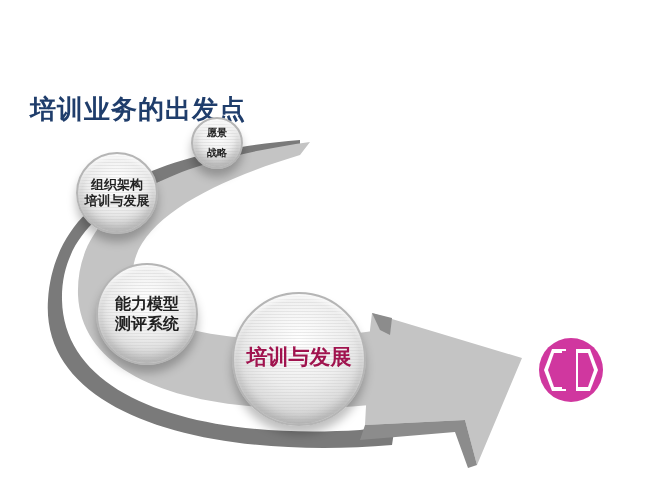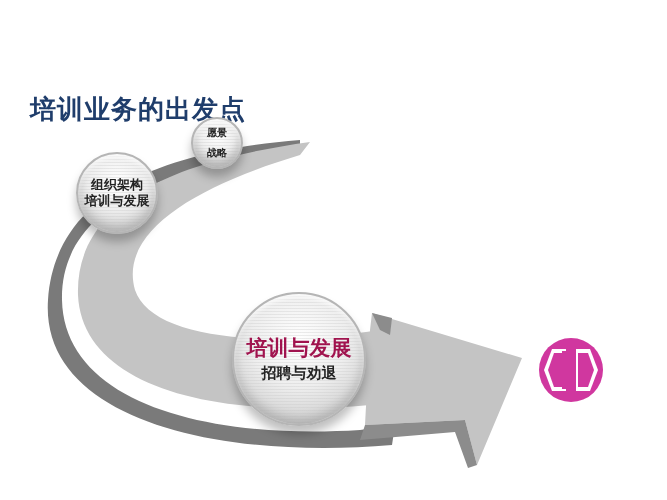--- a/index.html
+++ b/index.html
@@ -61,23 +61,26 @@
   </svg>
 
   <div class="bubble b1">
     <span>愿景</span>
     <span>战略</span>
   </div>
   <div class="bubble b2">
     <span>组织架构</span>
     <span>培训与发展</span>
   </div>
+  <div class="bubble b3">
+    <span>能力模型</span>
+    <span>测评系统</span>
+  </div>
   <div class="bubble b4">
     <span class="hl">培训与发展</span>
-    <span>招聘与劝退</span>
   </div>
 
 
   <svg class="roadmap-icon" viewBox="0 0 66 66">
     <circle cx="33" cy="33" r="32" fill="#d0379f"></circle>
     <path d="M 28 12 L 28 54 L 14 54 L 6 33 L 14 12 Z" fill="#ffffff"></path>
     <path d="M 38 12 L 52 12 L 60 33 L 52 54 L 38 54 Z" fill="#ffffff"></path>
     <path d="M 26 16 L 26 50 L 16 50 L 10 33 L 16 16 Z" fill="#d0379f"></path>
     <path d="M 40 16 L 50 16 L 56 33 L 50 50 L 40 50 Z" fill="#d0379f"></path>
     <rect x="24" y="14" width="6" height="38" fill="#d0379f"></rect>

